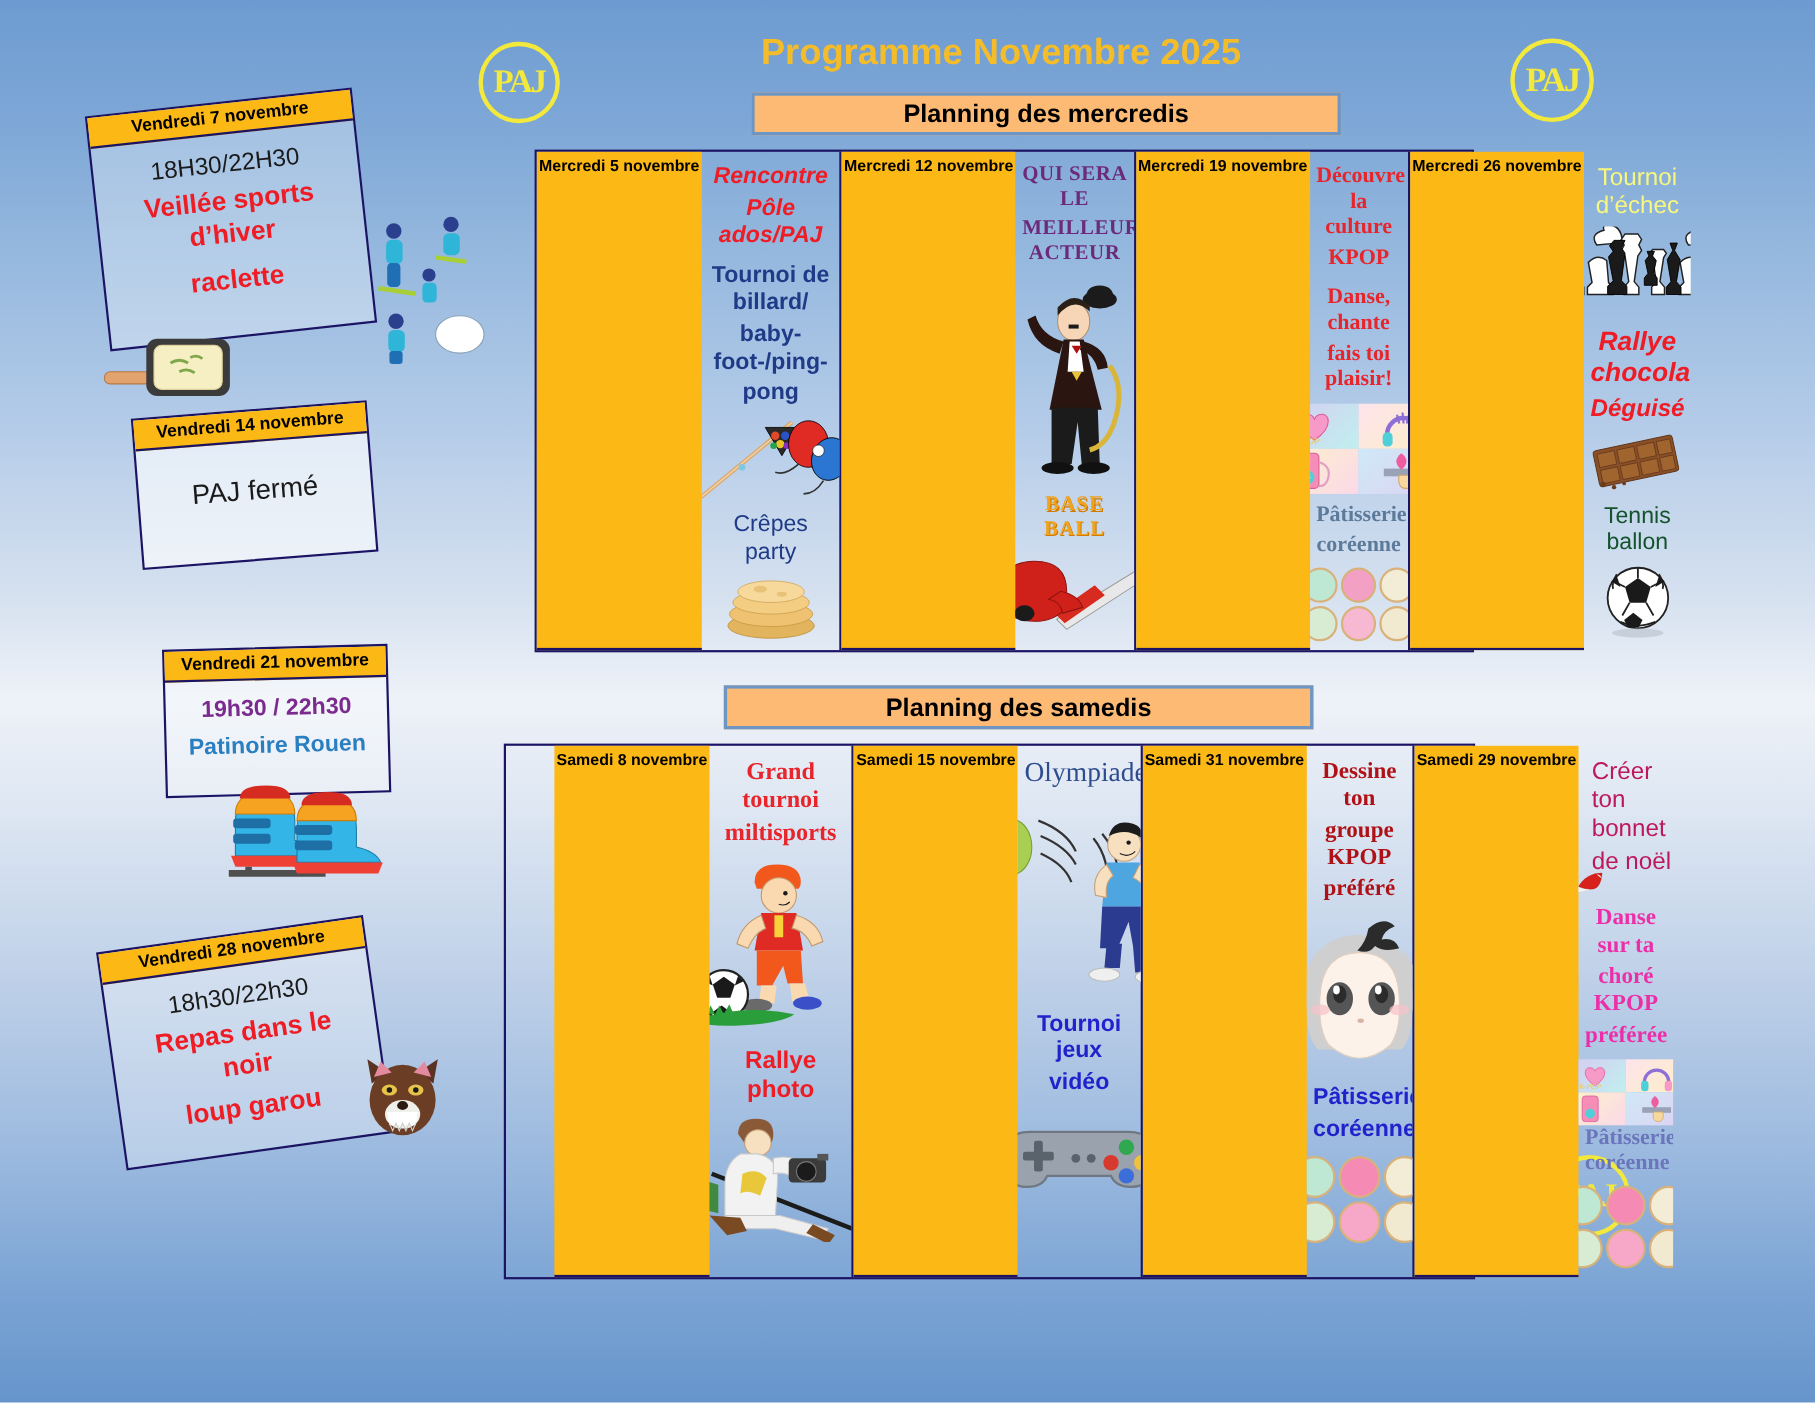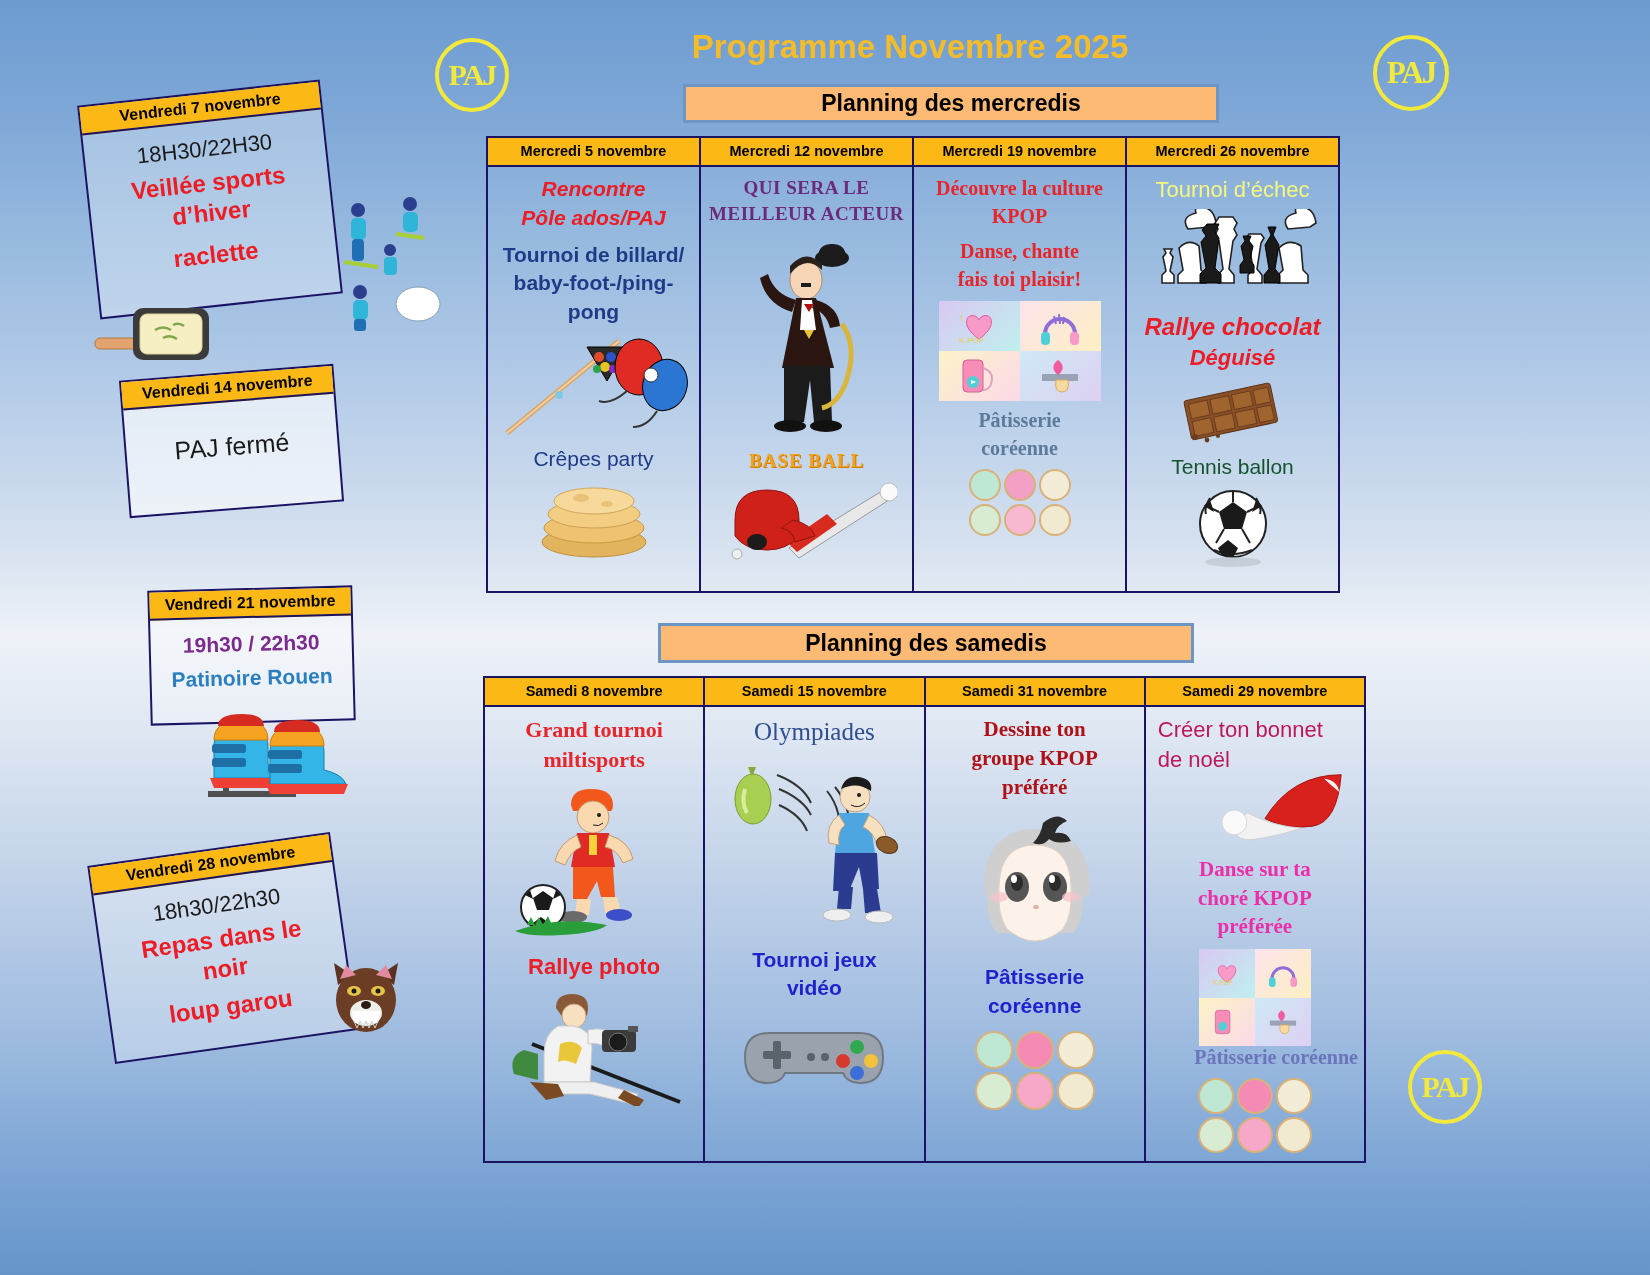--- a/index.html
+++ b/index.html
@@ -23,21 +23,21 @@
     font-size:33px;font-weight:bold;color:#f5bc29;letter-spacing:0px;}
 
   
   .section-banner{position:absolute;background:#fdba74;border:3px solid #6d96c4;
     text-align:center;font-weight:bold;font-size:23px;color:#000;
     display:flex;align-items:center;justify-content:center;}
 
   
   .planning-table{position:absolute;display:flex;border:2px solid #1b1464;
      background:transparent;box-sizing:border-box;}
-  .pcol{flex:1;display:flex;flex-direction:column;border-right:2px solid #1b1464;
+  .pcol{flex:1;display:flex;flex-direction:row;border-right:2px solid #1b1464;
      box-sizing:border-box;}
   .pcol:last-child{border-right:none;}
   .pcol-head{background:#fcb815;border-bottom:2px solid #1b1464;text-align:center;
      font-size:14.5px;font-weight:bold;color:#000;padding:5px 2px 6px;}
   .pcol-body{flex:1;padding:8px 6px;display:flex;flex-direction:column;
      align-items:center;text-align:center;overflow:hidden;}
 
   .lbl{width:100%;line-height:1.18;margin:2px 0;}
 
   
@@ -377,21 +377,21 @@
         <path d="M22 12 q-6 10 -4 16 M68 12 q6 10 4 16 M26 64 q18 8 38 0" stroke="#222" stroke-width="2" fill="none"></path>
         <path d="M16 20 l10 6 l-4 -12z" fill="#1a1a1a"></path>
           <path d="M74 20 l-10 6 l4 -12z" fill="#1a1a1a"></path>
         <path d="M30 62 l10 -8 l10 8 l-4 8 l-12 0z" fill="#1a1a1a"></path>
         <ellipse cx="45" cy="76" rx="28" ry="5" fill="#b5bfca" opacity=".6"></ellipse>
       </svg>
     </div>
   </div>
 </div>
 
-<div class="planning-table" style="left:483px;top:676px;width:883px;height:487px;">
+<div class="planning-table" style="left:458px;top:676px;width:883px;height:487px;padding-left:44px;">
 
   <div class="pcol">
     <div class="pcol-head">Samedi 8 novembre</div>
     <div class="pcol-body">
       <div class="lbl t-red-serif" style="font-size:22px;">Grand tournoi</div>
       <div class="lbl t-red-serif" style="font-size:22px;">miltisports</div>
       <svg width="175" height="155" viewBox="0 0 175 155" style="margin-top:8px;">
         <path d="M64 22 q0 -16 20 -16 q22 0 22 16 q0 4 -2 6 l-38 0z" fill="#f2571b"></path>
         <circle cx="86" cy="34" r="16" fill="#fbd9b0" stroke="#c09a6e"></circle>
         <circle cx="92" cy="32" r="2" fill="#1b1b1b"></circle>

